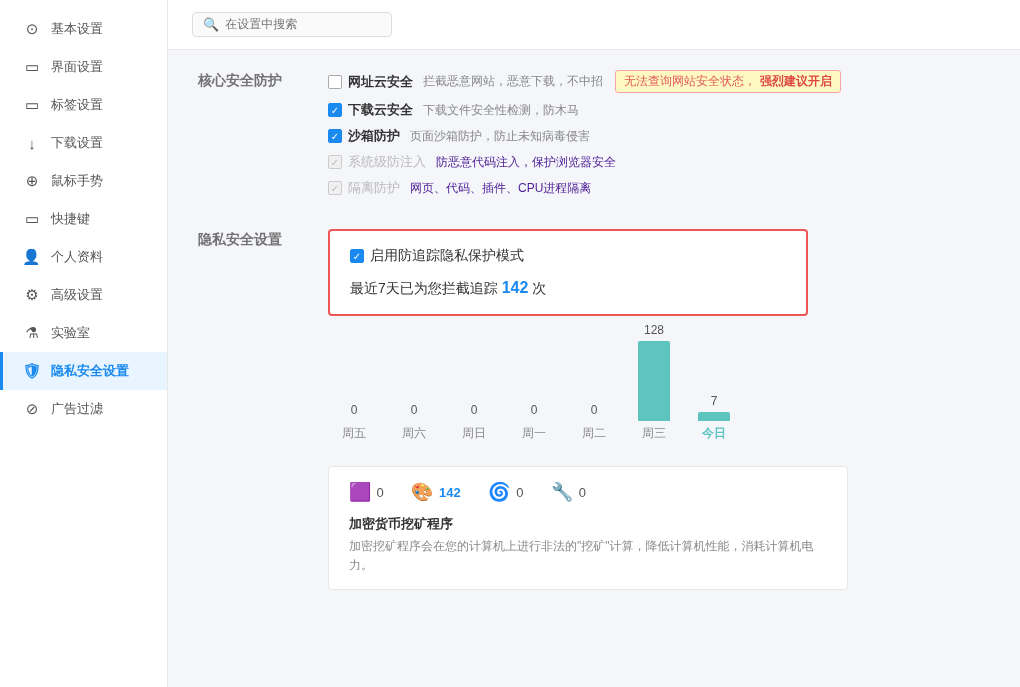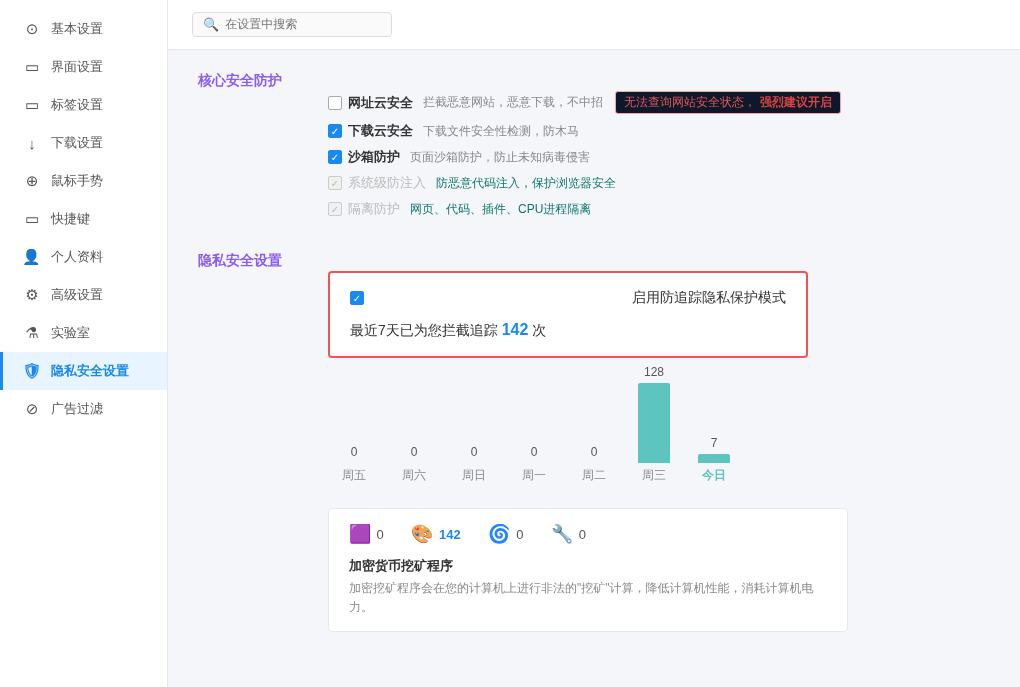--- a/index.html
+++ b/index.html
@@ -91,52 +91,51 @@
     }
 
     
     .section {
       display: flex;
       margin-bottom: 24px;
     }
     .section-label {
       width: 130px;
       font-size: 14px;
-      color: #8b5cf6;
+      color: #737373;
       font-weight: bold;
       padding-top: 2px;
       flex-shrink: 0;
     }
     .section-content {
       flex: 1;
-      margin-top: 21px;
     }
 
     
     .check-row {
       display: flex;
       align-items: center;
       margin-bottom: 8px;
       gap: 6px;
       font-size: 13px;
     }
     .check-row .feature-name {
       font-weight: bold;
       color: #333;
       margin-right: 4px;
     }
     .check-row .feature-desc {
       color: #888;
       font-size: 12px;
     }
     .check-row .disabled-text {
-      color: #0f766e;
+      color: #4c1d95;
     }
     .alert-badge {
-      background: #0f172a;
+      background: #fef9c3;
       border: 1px solid #f5a5a5;
       color: #e05a5a;
       font-size: 12px;
       padding: 2px 8px;
       border-radius: 3px;
       margin-left: 6px;
     }
     .alert-link {
       color: #d44;
       font-weight: bold;
@@ -147,21 +146,20 @@
     .privacy-box {
       border: 2px solid #e55;
       border-radius: 4px;
       padding: 16px 20px;
       background: #fff;
       max-width: 480px;
       margin-bottom: 20px;
     }
     .privacy-box .check-row {
       margin-bottom: 14px;
-      justify-content: space-between;
     }
     .privacy-stats {
       font-size: 14px;
       color: #333;
       margin-top: 8px;
     }
     .privacy-stats .count {
       color: #1a8af0;
       font-weight: bold;
       font-size: 16px;

